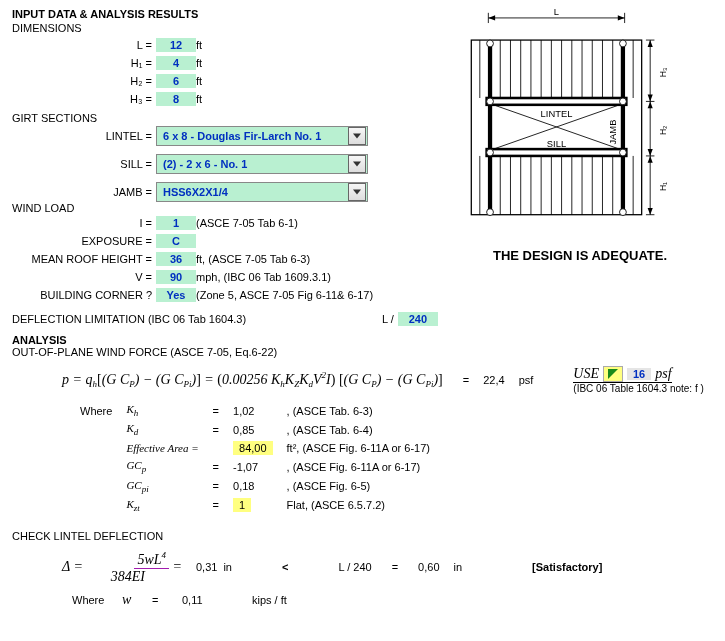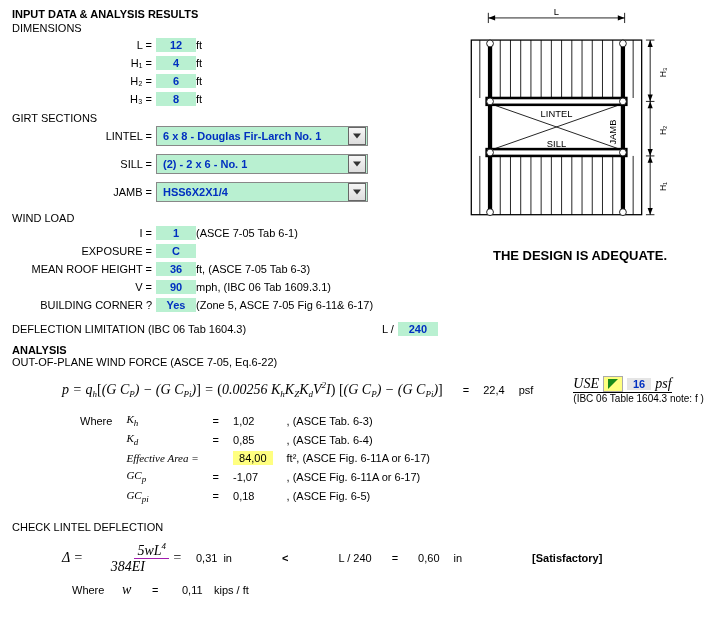--- a/index.html
+++ b/index.html
@@ -105,21 +105,21 @@
   <div class="dropdown">
     <span class="dd-text">HSS6X2X1/4</span>
     <span class="dd-arrow">
         <svg viewBox="0 0 10 6">
           <path d="M0 0 L5 6 L10 0 Z" fill="#333"></path>
         </svg>
       </span>
   </div>
 </div>
 
-<div style="margin-top:10px;">WIND LOAD</div>
+<div style="">WIND LOAD</div>
 <div class="row">
   <div class="lbl" style="width:140px;">I =</div>
   <span class="cell-green val-blue">1</span>
   <span class="unit">(ASCE 7-05 Tab 6-1)</span>
 </div>
 <div class="row">
   <div class="lbl" style="width:140px;">EXPOSURE =</div>
   <span class="cell-green val-blue">C</span>
 </div>
 <div class="row">
@@ -201,20 +201,27 @@
         <td>-1,07</td>
     <td>, (ASCE Fig. 6-11A or 6-17)</td>
   </tr>
   <tr>
     <td></td>
     <td class="eq"><span>GC</span><span class="sub">pi</span></td>
     <td>=</td>
         <td>0,18</td>
     <td>, (ASCE Fig. 6-5)</td>
   </tr>
+  <tr>
+    <td></td>
+    <td class="eq"><span>K</span><span class="sub">zt</span></td>
+    <td>=</td>
+    <td><span class="cell-yellow">1</span></td>
+    <td>Flat, (ASCE 6.5.7.2)</td>
+  </tr>
 </tbody>
   </table>
 
 <div style="margin-top:14px;">CHECK LINTEL DEFLECTION</div>
 <div class="row" style="margin-top:8px;">
   <div class="eq" style="margin-left:50px;">
     Δ = <span class="frac"><span class="num">5<span class="rm"></span>wL<span class="sup">4</span></span><span class="den">384EI</span></span> =
   </div>
   <div style="margin-left:14px;">0,31</div>
   <div style="margin-left:6px;">in</div>
@@ -222,21 +229,21 @@
   <div style="margin-left:50px;">L / 240</div>
   <div style="margin-left:20px;">=</div>
   <div style="margin-left:20px;">0,60</div>
   <div style="margin-left:14px;">in</div>
   <div style="margin-left:30px;padding-left:40px;" class="satisfactory">[Satisfactory]</div>
 </div>
 <div class="row" style="margin-left:60px; margin-top:6px;">
   <span style="width:50px;">Where</span>
   <span class="eq" style="width:30px;">w</span>
   <span style="width:30px;">=</span>
-  <span style="width:32px;">0,11</span>
+  <span style="width:70px;">0,11</span>
   <span>kips / ft</span>
 </div>
 
 <div class="diagram-wrap">
   <svg class="diagram" viewBox="0 0 260 270">
 
     <line x1="40" y1="14" x2="200" y2="14" stroke="#000"></line>
     <line x1="40" y1="8" x2="40" y2="20" stroke="#000"></line>
     <line x1="200" y1="8" x2="200" y2="20" stroke="#000"></line>
     <polygon points="40,14 48,11 48,17" fill="#000"></polygon>

